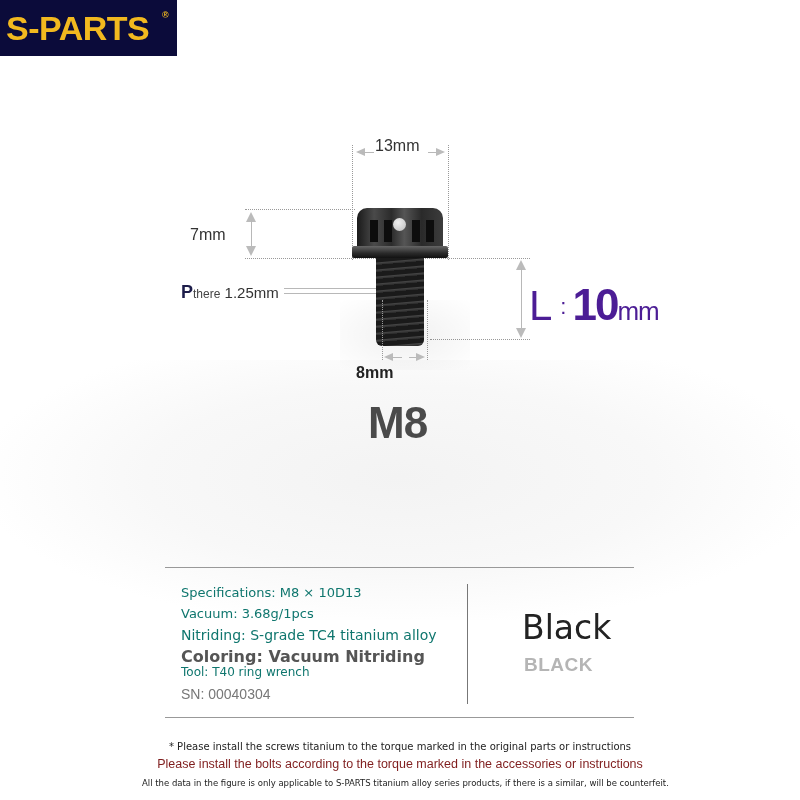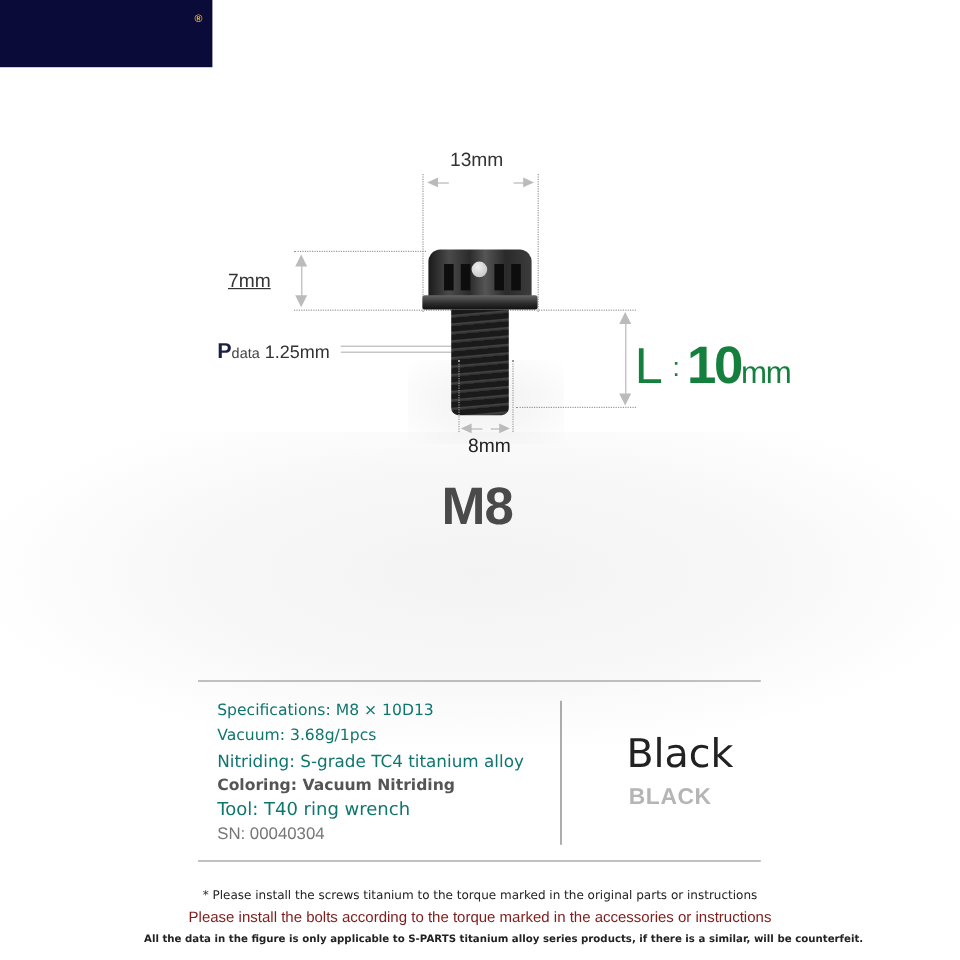--- a/index.html
+++ b/index.html
@@ -15,39 +15,39 @@
     position:absolute; left:0; top:0; width:177px; height:56px;
     background:#0b0b3a; display:flex; align-items:center; padding-left:6px;
   }
   .logo-text {
     font-family:"Liberation Sans", sans-serif; font-weight:bold; font-size:34px;
     color:#f2b91f; letter-spacing:-0.5px;
   }
   .logo-reg { position:absolute; left:162px; top:10px; font-size:9px; color:#f2b91f; font-weight:bold; }
 
   .dim-label { position:absolute; font-size:16px; color:#333; white-space:nowrap; }
-  .dim-13 { left:375px; top:125px; }
-  .dim-7 { left:190px; top:226px;text-decoration:underline; }
-  .dim-8 { left:390px; top:364px; font-weight:normal; font-size:16px; color:#222; }
+  .dim-13 { left:375px; top:137px; }
+  .dim-7 { left:190px; top:226px; }
+  .dim-8 { left:356px; top:364px; font-weight:bold; font-size:16px; color:#222; }
   .pitch { left:181px; top:282px; font-size:15px; }
   .pitch .P { font-weight:bold; font-size:18px; color:#1d1d4a; }
   .pitch .itch { font-size:12px; color:#444; }
 
   .hline { position:absolute; height:1px; background:#b8b8b8; }
   .vline { position:absolute; width:1px; background:#b8b8b8; }
   .dotted-v { position:absolute; width:0; border-left:1px dotted #999; }
   .dotted-h { position:absolute; height:0; border-top:1px dotted #999; }
 
   .arrow-l, .arrow-r, .arrow-u, .arrow-d { position:absolute; width:0; height:0; }
   .arrow-l { border-top:4px solid transparent; border-bottom:4px solid transparent; border-right:9px solid #bbb; }
   .arrow-r { border-top:4px solid transparent; border-bottom:4px solid transparent; border-left:9px solid #bbb; }
   .arrow-u { border-left:5px solid transparent; border-right:5px solid transparent; border-bottom:10px solid #bbb; }
   .arrow-d { border-left:5px solid transparent; border-right:5px solid transparent; border-top:10px solid #bbb; }
 
-  .L-label { position:absolute; left:529px; top:280px; font-size:42px; color:#15803d; white-space:nowrap; }
+  .L-label { position:absolute; left:529px; top:280px; font-size:42px; color:#4c1d95; white-space:nowrap; }
   .L-label .colon { font-size:22px; margin:0 6px 0 8px; position:relative; top:-6px; }
   .L-label .num { font-weight:bold; font-size:44px; letter-spacing:-2px; }
   .L-label .unit { font-size:26px; letter-spacing:-1px; }
 
   
   .bolt-head {
     position:absolute; left:357px; top:208px; width:86px; height:48px;
     background:linear-gradient(90deg,#1a1a1a 0%,#4a4a4a 20%,#2b2b2b 40%,#555 55%,#2a2a2a 75%,#3c3c3c 100%);
     border-radius:10px 10px 3px 3px;
   }
@@ -72,58 +72,59 @@
 
   .rule { position:absolute; left:165px; width:469px; height:1px; background:#999; }
   .rule-top { top:567px; }
   .rule-bot { top:717px; }
   .vsep { position:absolute; left:467px; top:584px; width:1px; height:120px; background:#777; }
 
   .spec { position:absolute; left:181px; font-size:14px; color:#0f766e; white-space:nowrap; font-family:"DejaVu Sans", sans-serif; }
   .spec-1 { top:585px; font-size:13px; }
   .spec-2 { top:606px; font-size:13px; }
   .spec-3 { top:627px; font-size:14px; }
-  .spec-4 { top:647px; font-size:13px; color:#555; font-weight:bold; }
-  .spec-5 { top:665px; font-size:15px;text-align:center; }
+  .spec-4 { top:647px; font-size:16px; color:#555; font-weight:bold; }
+  .spec-5 { top:665px; font-size:12px;text-align:center; }
   .spec-6 { top:686px; font-size:13px; color:#777; font-family:"Liberation Sans", sans-serif; font-size:14px; }
 
   .color-name { position:absolute; left:522px; top:608px; font-size:33px; color:#222; font-family:"DejaVu Sans", sans-serif; }
   .color-code { position:absolute; left:524px; top:654px; font-size:19px; font-weight:bold; color:#b5b5b5; letter-spacing:0.5px; }
 
   .note { position:absolute; left:0; width:800px; text-align:center; white-space:nowrap; }
   .note-1 { top:741px; font-size:10px; color:#222; font-family:"DejaVu Sans", sans-serif; }
   .note-2 { top:757px; font-size:12.5px; color:#7f1d1d; }
-  .note-3 { top:778px; left:120px; width:auto; text-align:right; font-size:8.5px; color:#222; font-family:"DejaVu Sans", sans-serif;font-weight:bold; }
+  .note-3 { top:778px; left:142px; width:auto; text-align:right; font-size:8.5px; color:#222; font-family:"DejaVu Sans", sans-serif; }
 </style>
 </head>
 <body>
 
 <div class="bg-haze"></div>
 
 <div class="logo">
+  <span class="logo-text">S-PARTS</span>
   <span class="logo-reg">®</span>
 </div>
 
 <div class="dotted-v" style="left:352px; top:145px; height:115px;"></div>
 <div class="dotted-v" style="left:448px; top:145px; height:115px;"></div>
 <div class="arrow-l" style="left:356px; top:148px;"></div>
 <div class="hline" style="left:362px; top:152px; width:12px;"></div>
 <div class="hline" style="left:428px; top:152px; width:12px;"></div>
 <div class="arrow-r" style="left:436px; top:148px;"></div>
 <div class="dim-label dim-13">13mm</div>
 
 <div class="dotted-h" style="left:245px; top:209px; width:110px;"></div>
 <div class="dotted-h" style="left:245px; top:258px; width:285px;"></div>
 <div class="arrow-u" style="left:246px; top:212px;"></div>
 <div class="vline" style="left:251px; top:220px; height:30px;"></div>
 <div class="arrow-d" style="left:246px; top:246px;"></div>
 <div class="dim-label dim-7">7mm</div>
 
 <div class="dim-label pitch">
-  <span class="P">P</span><span class="itch">data</span>
+  <span class="P">P</span><span class="itch">there</span>
   <span>1.25mm</span>
 </div>
 <div class="hline" style="left:284px; top:288px; width:92px;"></div>
 <div class="hline" style="left:284px; top:293px; width:92px;"></div>
 
 <div class="dotted-h" style="left:430px; top:339px; width:100px;"></div>
 <div class="arrow-u" style="left:516px; top:260px;"></div>
 <div class="vline" style="left:521px; top:268px; height:64px;"></div>
 <div class="arrow-d" style="left:516px; top:328px;"></div>
 

